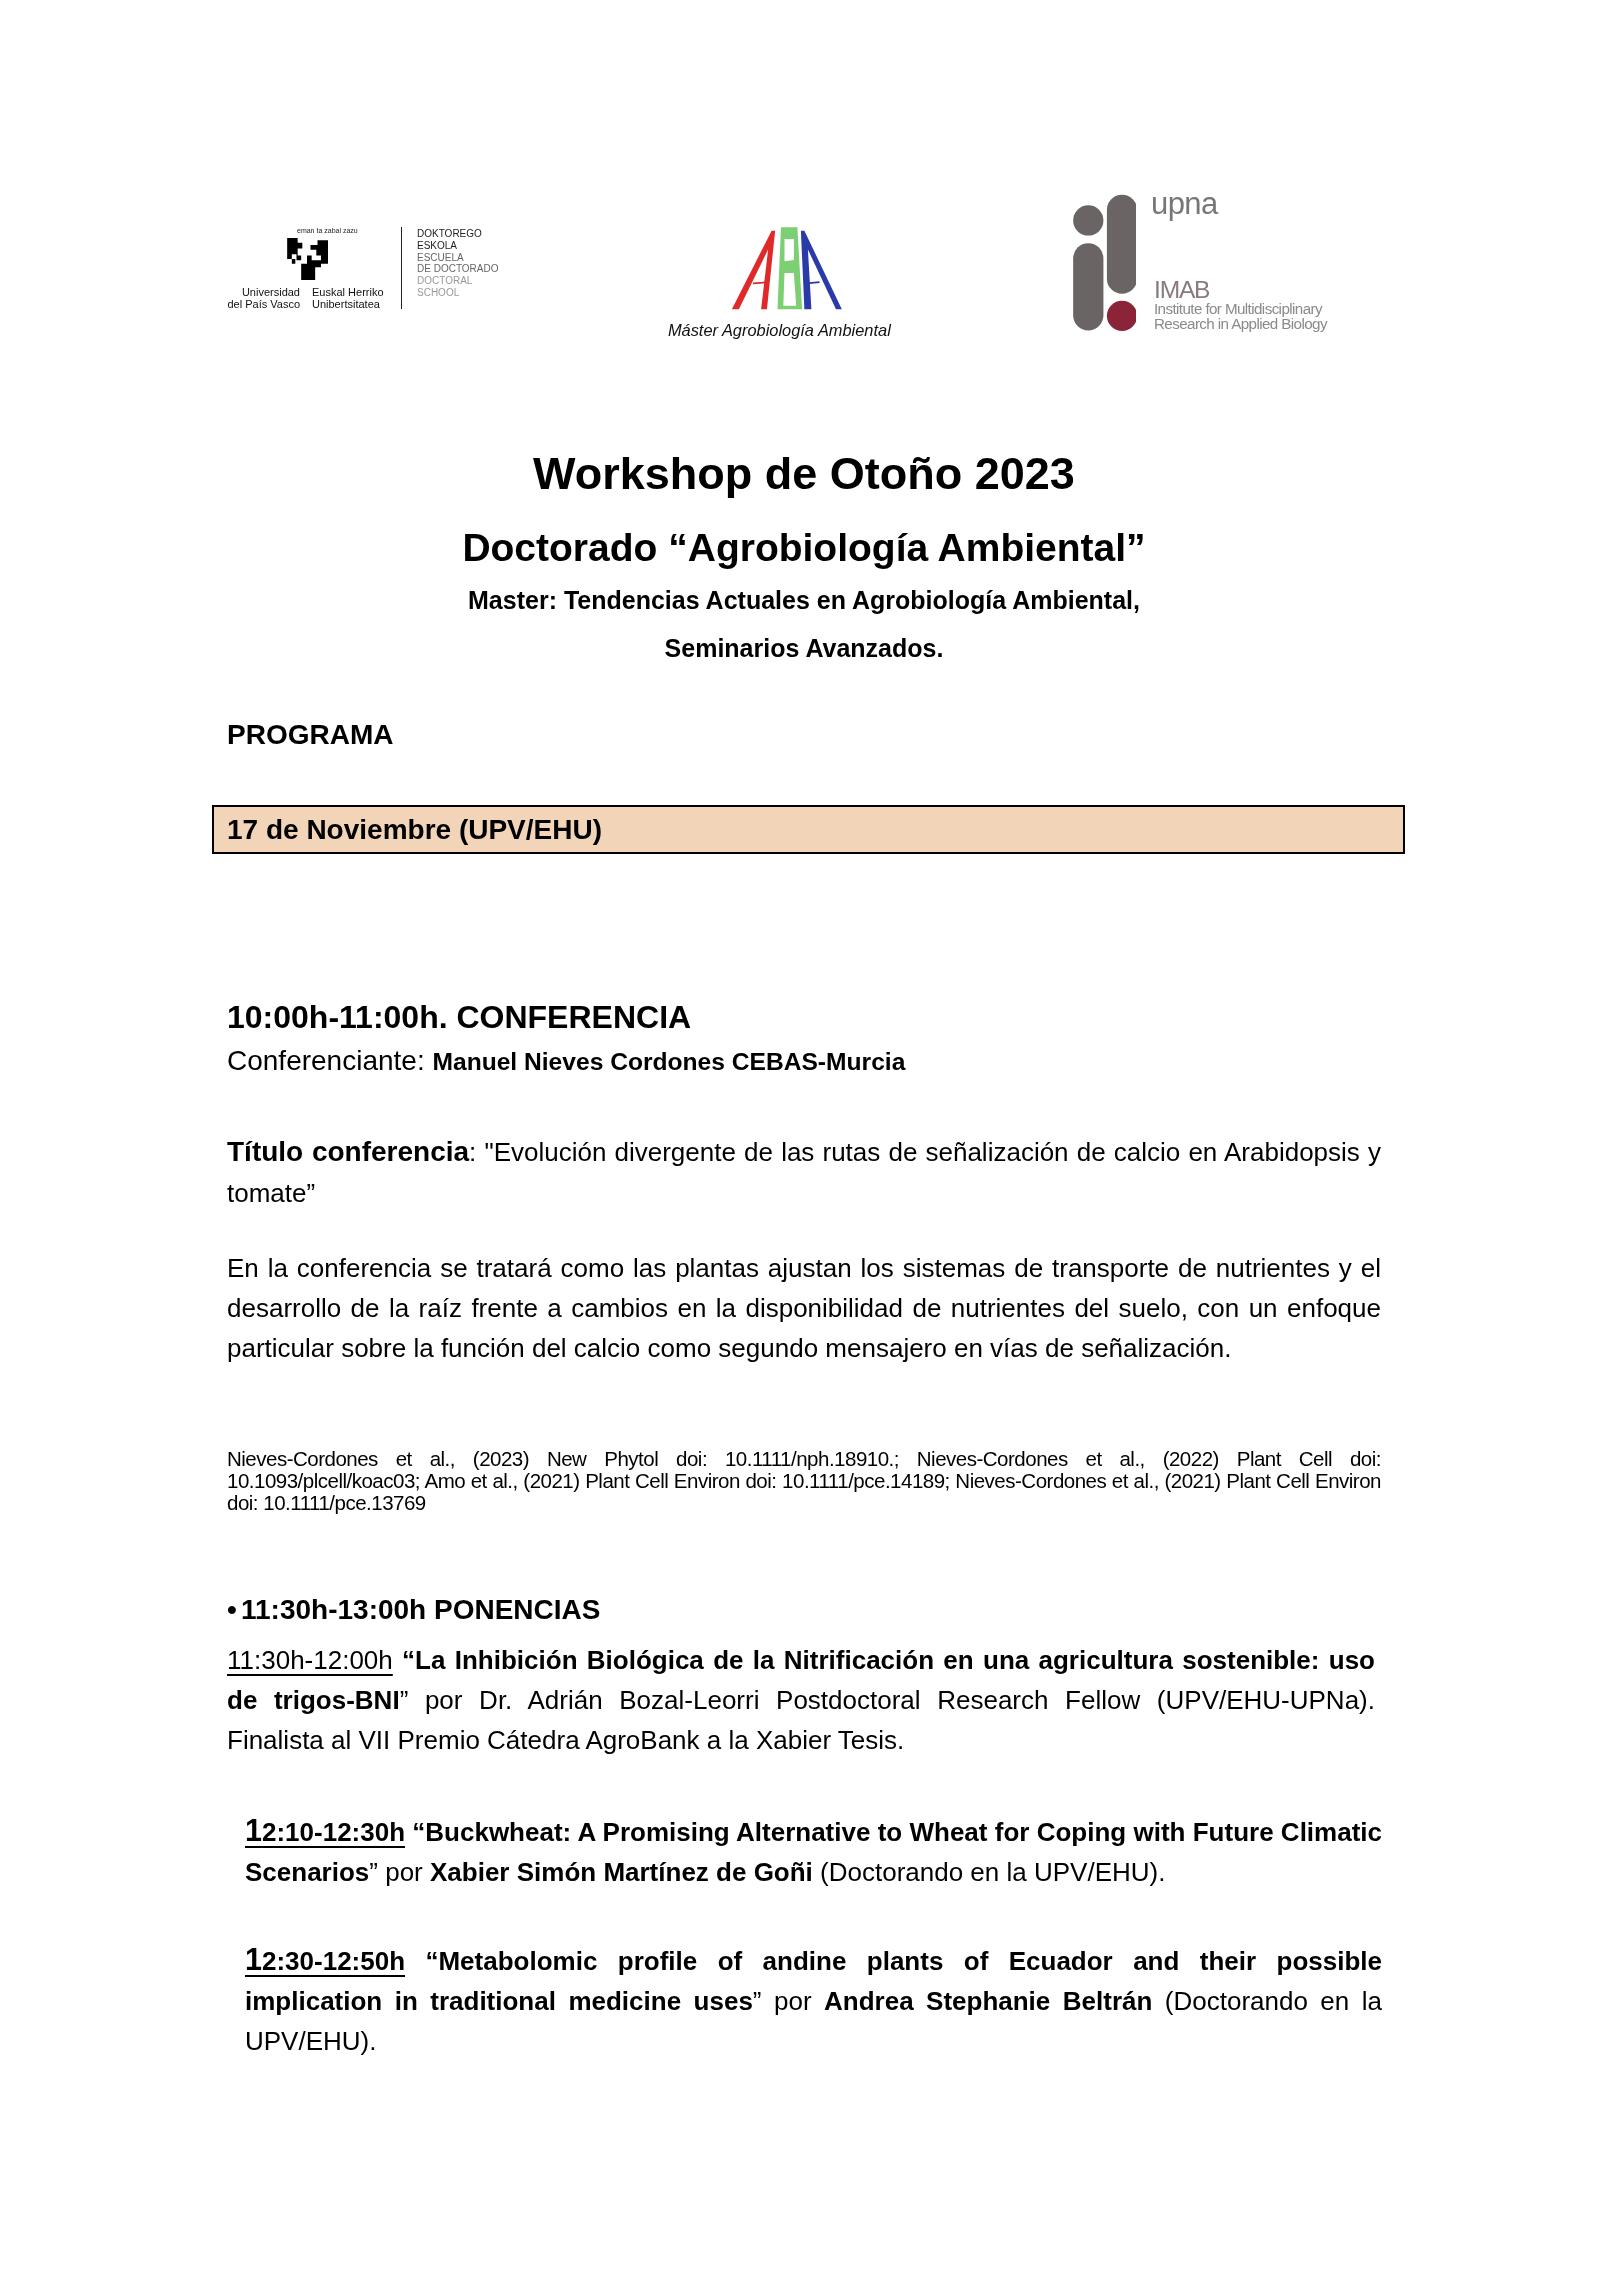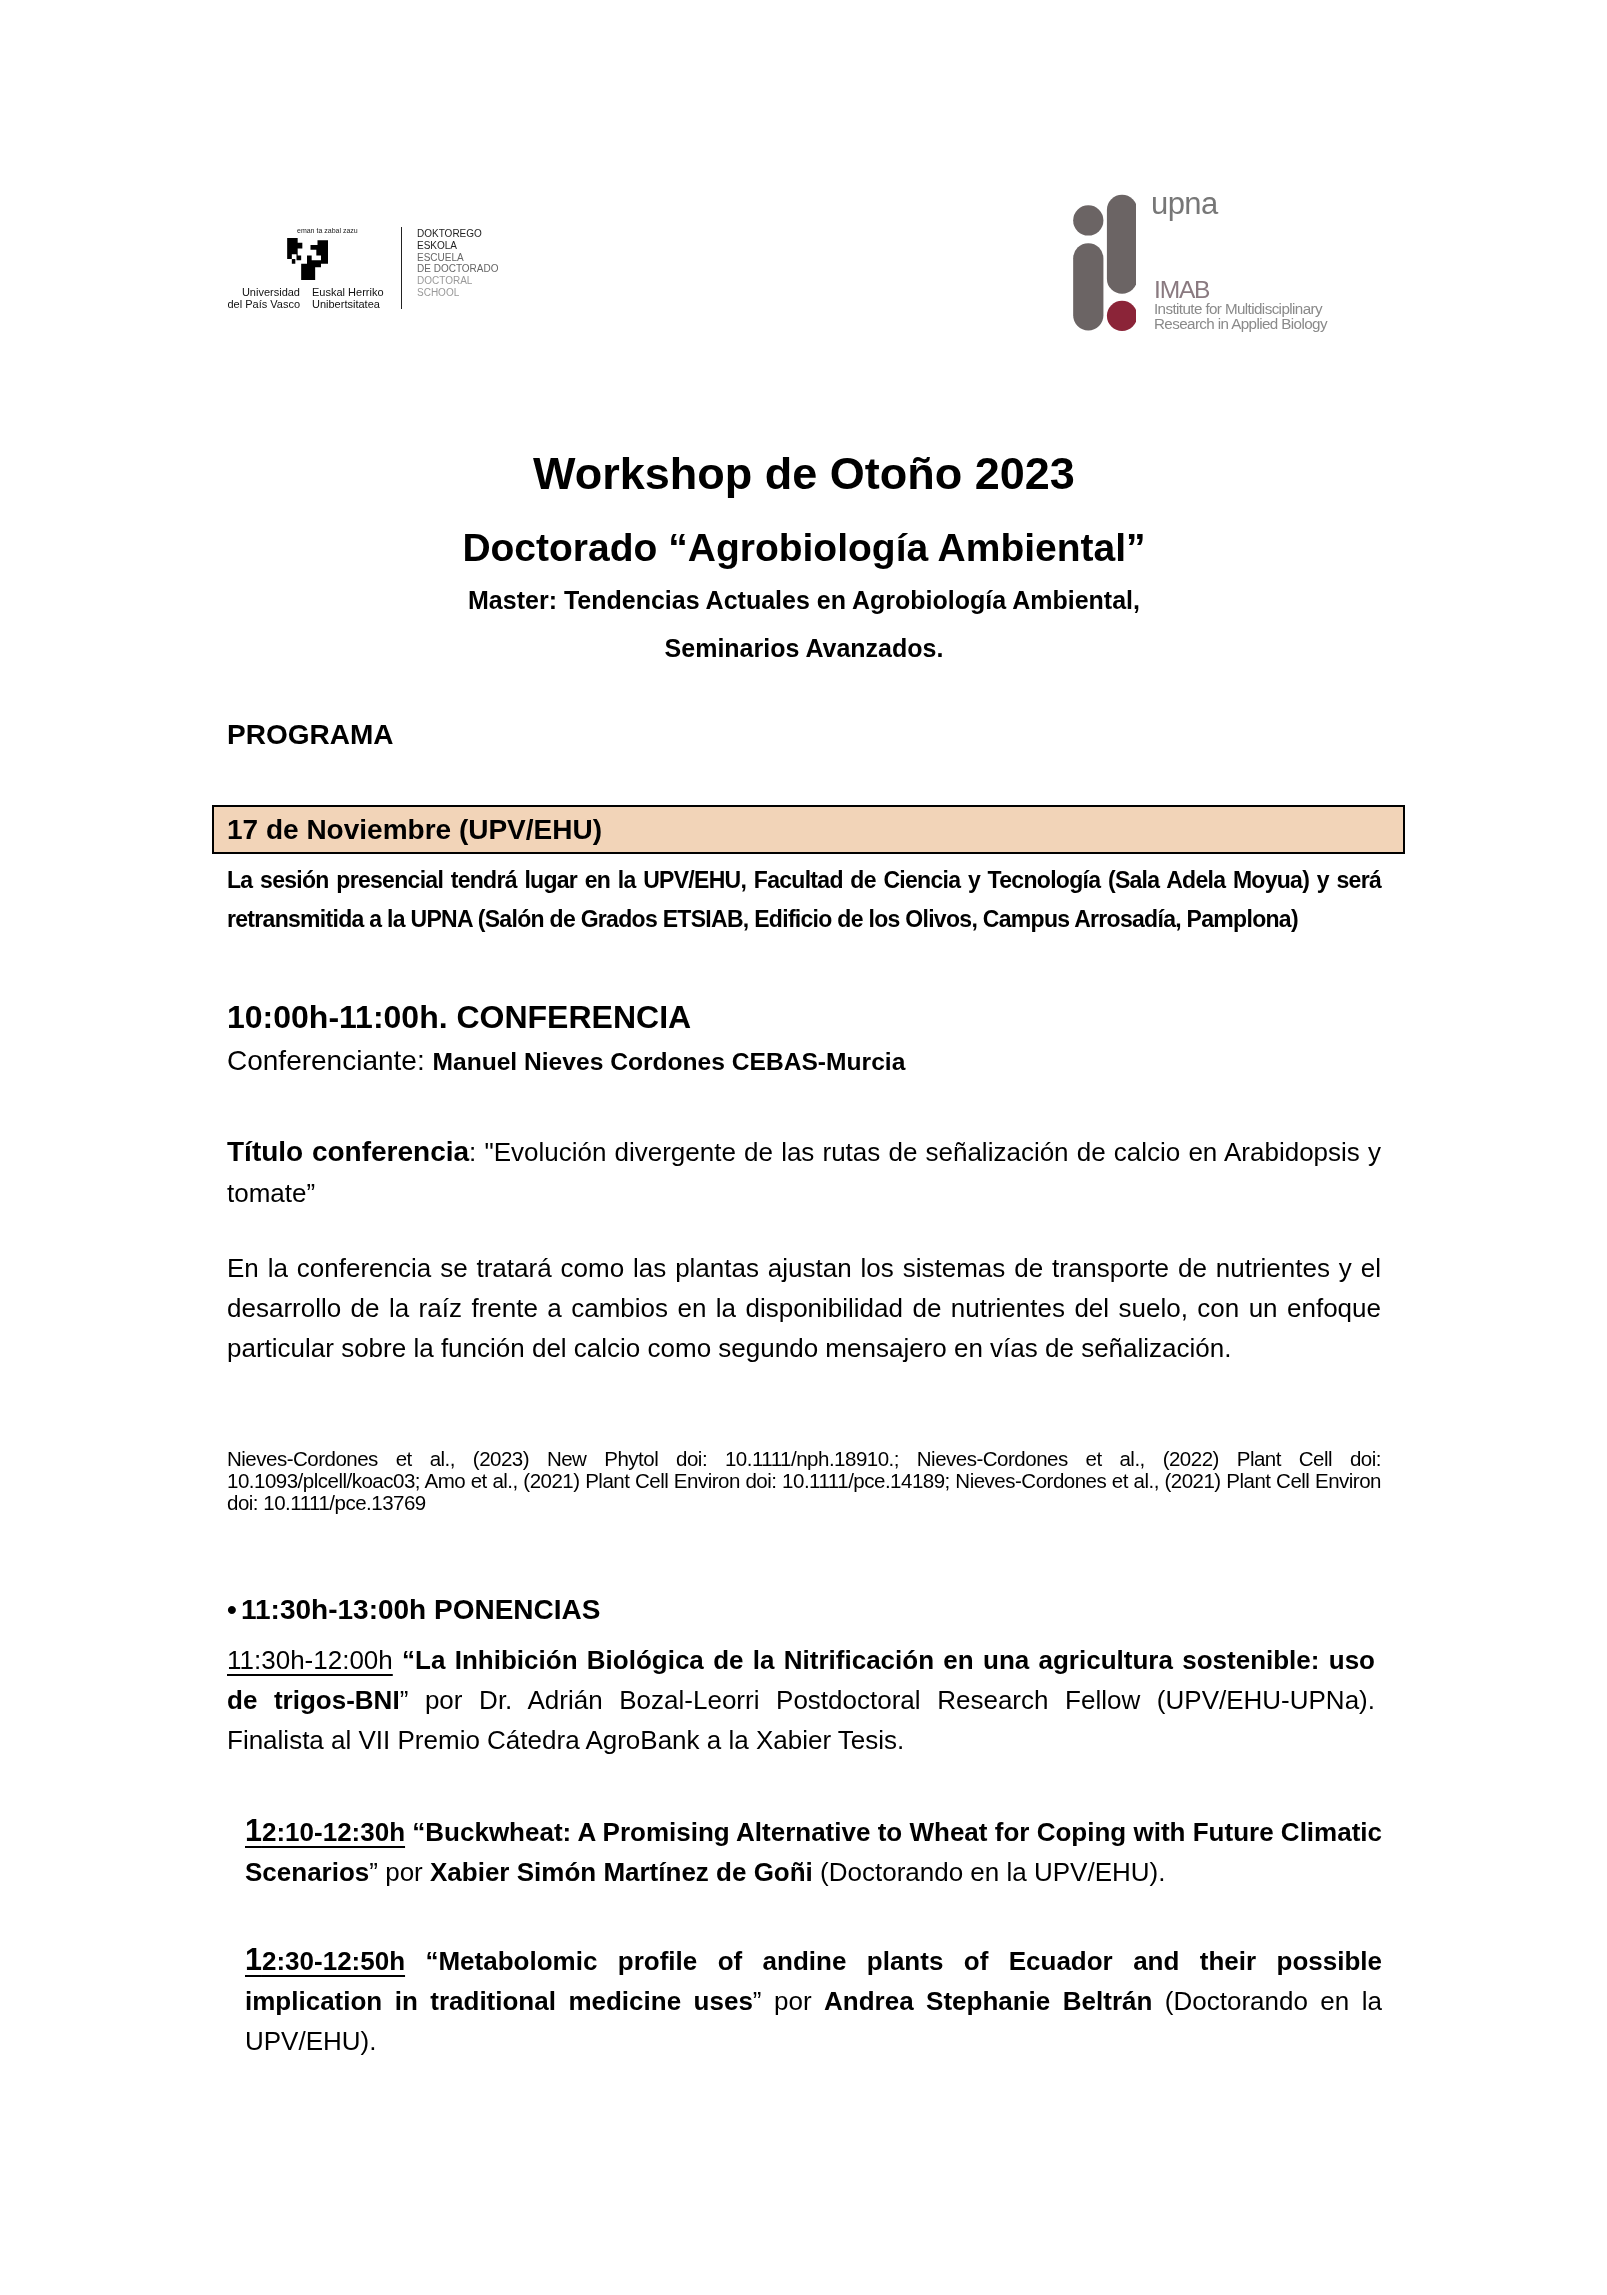--- a/index.html
+++ b/index.html
@@ -91,20 +91,30 @@
     <div class="ehu-school">
       <div class="l1">DOKTOREGO</div>
       <div class="l1">ESKOLA</div>
       <div class="l2">ESCUELA</div>
       <div class="l2">DE DOCTORADO</div>
       <div class="l3">DOCTORAL</div>
       <div class="l3">SCHOOL</div>
     </div>
   </div>
 
+  <div class="logo-aba">
+    <svg class="aba-mark" viewBox="0 0 200 145">
+      <path d="M10 142 L78 8 L84 8 L70 142 L60 142 L72 40 L22 142 Z" fill="#e02a2a"></path>
+      <path d="M46 98 L72 96" stroke="#e02a2a" stroke-width="3"></path>
+      <path d="M88 142 L94 2 L122 2 L130 142 Z M100 22 L100 60 L116 58 L116 22 Z M100 80 L98 136 L120 136 L116 80 Z" fill="#7ccf72" fill-rule="evenodd"></path>
+      <path d="M134 142 L128 8 L134 8 L198 142 L188 142 L140 40 L146 142 Z" fill="#2a3aa8"></path>
+      <path d="M138 98 L160 96" stroke="#2a3aa8" stroke-width="3"></path>
+    </svg>
+    <div class="aba-caption">Máster Agrobiología Ambiental</div>
+  </div>
 
   <div class="logo-imab">
     <svg class="imab-mark" viewBox="0 0 110 240">
       <circle cx="28" cy="46" r="26" fill="#6b6464"></circle>
       <rect x="2" y="85" width="52" height="150" rx="26" fill="#6b6464"></rect>
       <rect x="60" y="2" width="52" height="170" rx="26" fill="#6b6464"></rect>
       <circle cx="86" cy="210" r="26" fill="#8b2438"></circle>
     </svg>
     <div class="imab-upna">upna</div>
     <div class="imab-name">IMAB</div>
@@ -118,21 +128,20 @@
   <div class="title title-sub">Doctorado “Agrobiología Ambiental”</div>
   <div class="title title-master">Master: Tendencias Actuales en Agrobiología Ambiental,</div>
   <div class="title title-seminar">Seminarios Avanzados.</div>
 
   <div class="programa">PROGRAMA</div>
 
   <div class="date-band" style="background: rgb(242, 212, 184);">
     <span>17 de Noviembre (UPV/EHU)</span>
   </div>
 
-  <div class="venue">La sesión presencial tendrá lugar en la UPV/EHU, Facultad de Ciencia y Tecnología (Sala Adela Moyua)  y será retransmitida a la UPNA (Salón de Grados ETSIAB, Edificio de los Olivos, Campus Arrosadía, Pamplona)</div>
 
   <div class="conf-head">10:00h-11:00h. CONFERENCIA</div>
   <div class="conf-speaker"><span>Conferenciante: </span><b>Manuel Nieves Cordones CEBAS-Murcia</b></div>
 
   <div class="conf-title"><b>Título conferencia</b><span>: </span><span>"Evolución divergente de las rutas de señalización de calcio en Arabidopsis y tomate”</span></div>
 
   <div class="conf-abstract">En la conferencia se tratará como las plantas ajustan los sistemas de transporte de nutrientes y el desarrollo de la raíz frente a cambios en la disponibilidad de nutrientes del suelo, con un enfoque particular sobre la función del calcio como segundo mensajero en vías de señalización.</div>
 
   <div class="refs">Nieves-Cordones et al., (2023) New Phytol doi: 10.1111/nph.18910.; Nieves-Cordones et al., (2022) Plant Cell doi: 10.1093/plcell/koac03; Amo et al., (2021) Plant Cell Environ doi: 10.1111/pce.14189; Nieves-Cordones et al., (2021) Plant Cell Environ doi: 10.1111/pce.13769</div>
 

